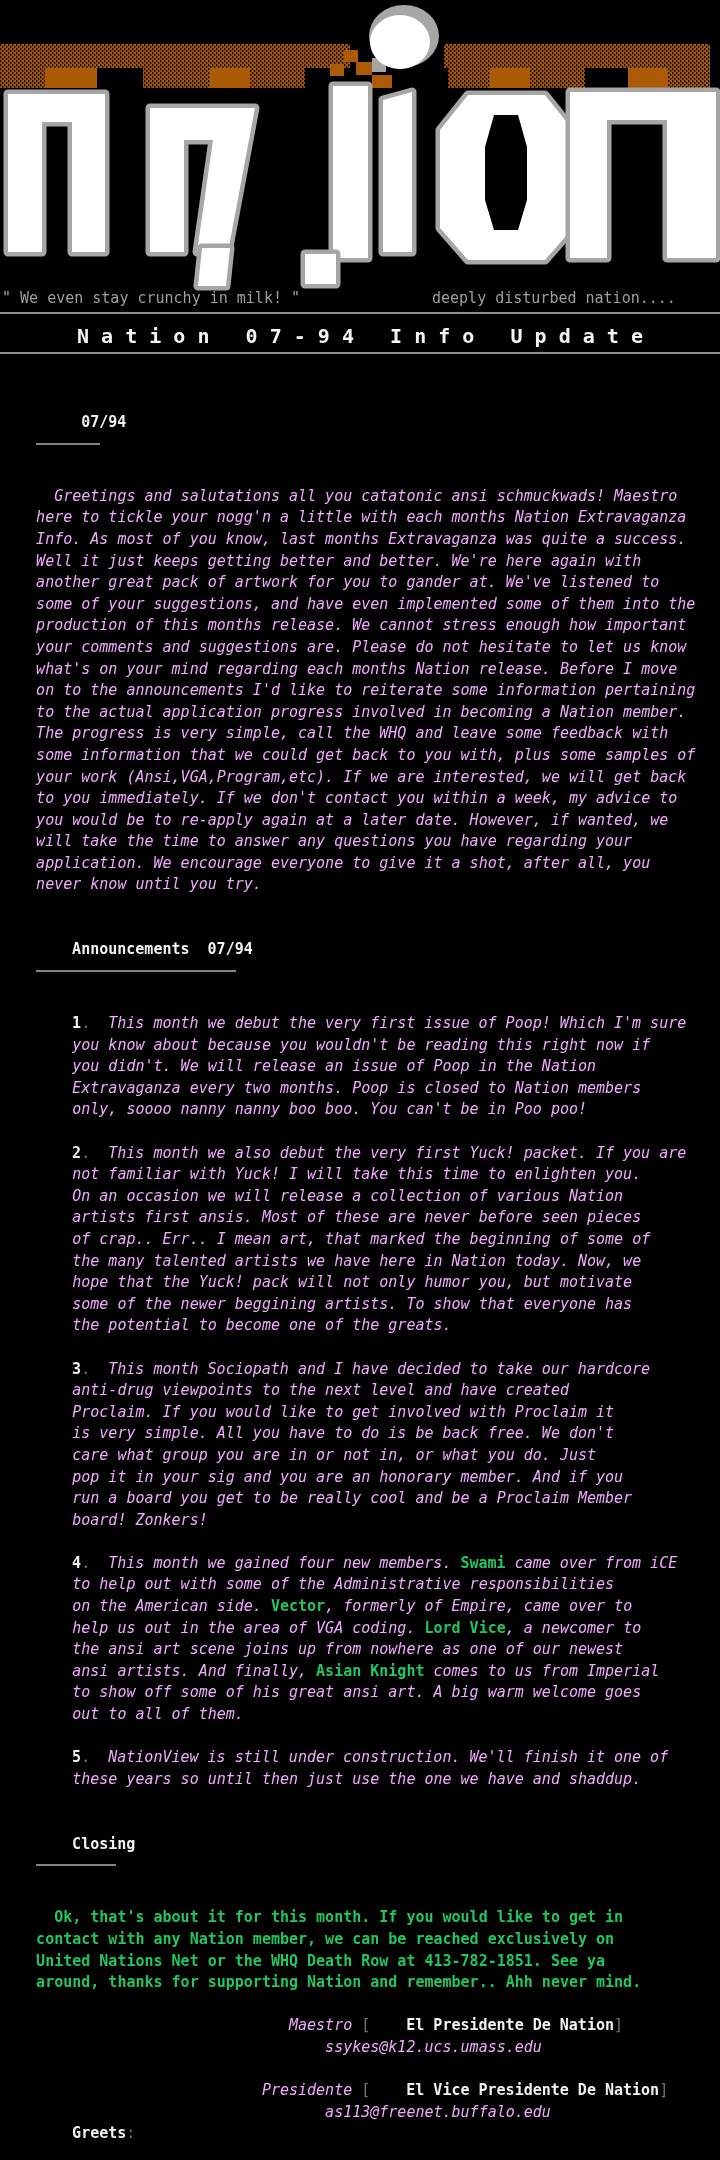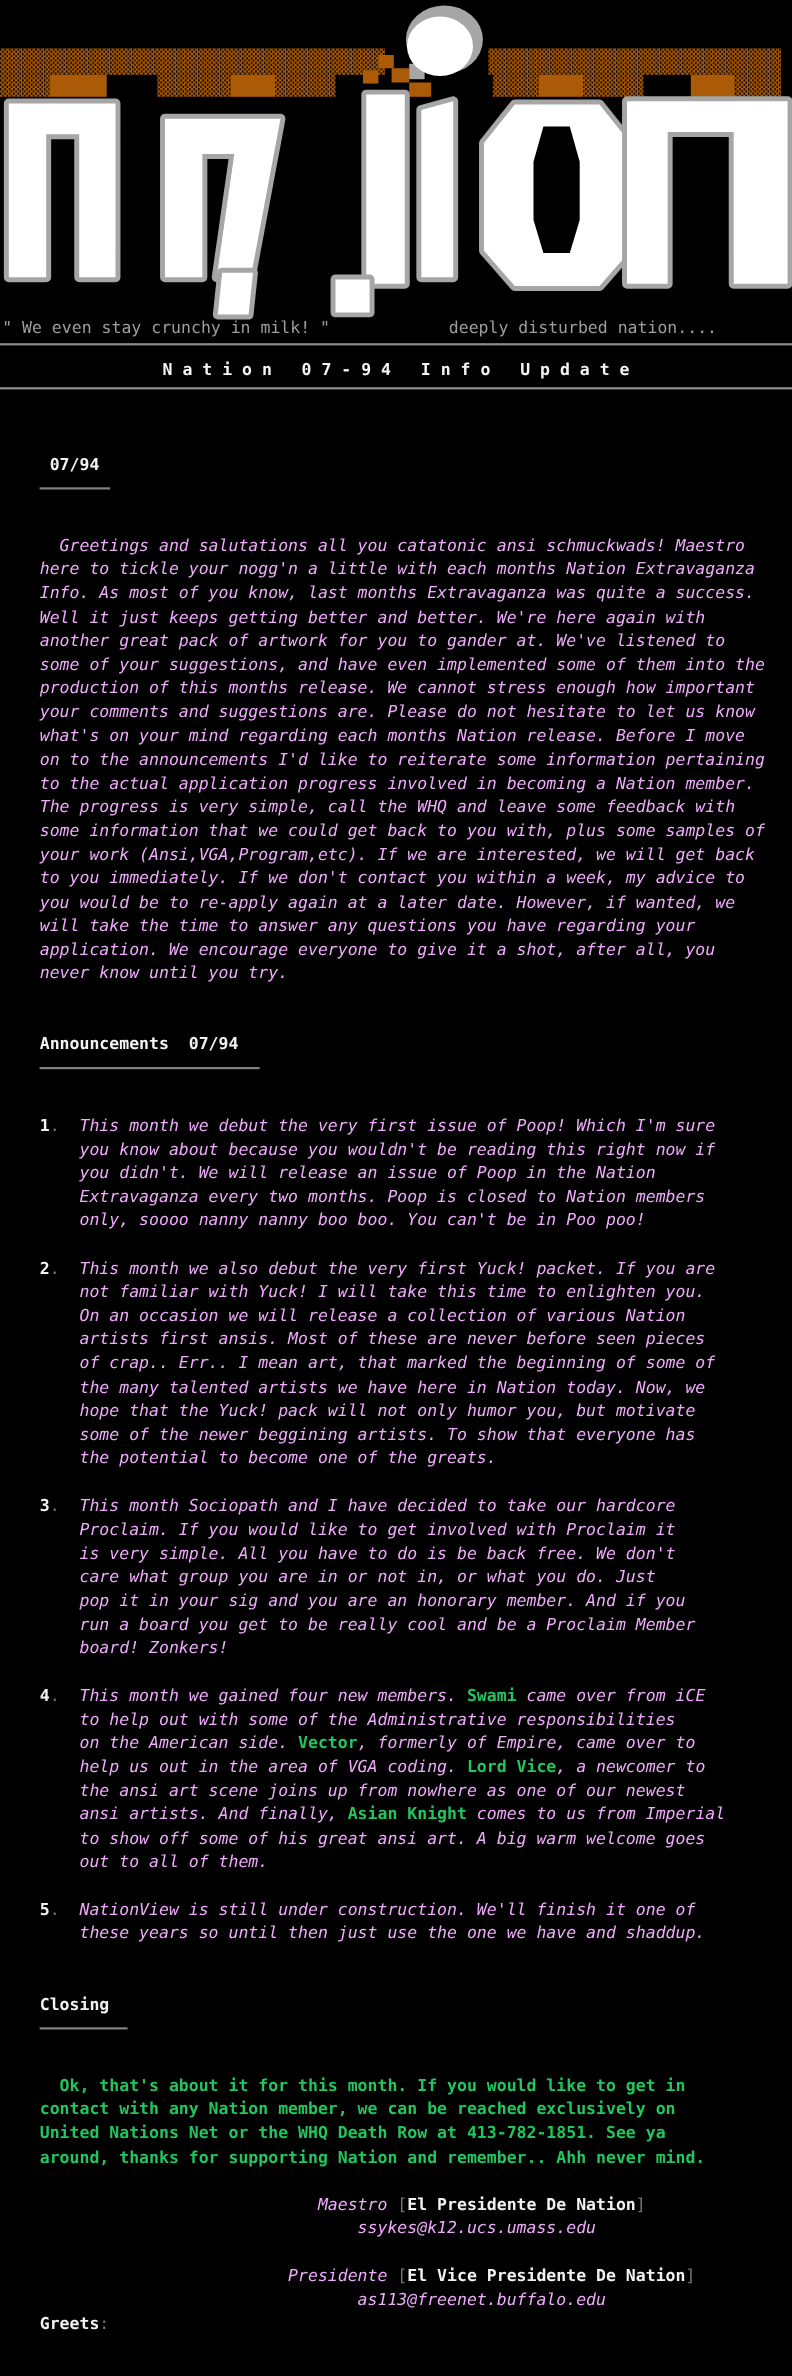--- a/index.html
+++ b/index.html
@@ -2,29 +2,29 @@
 <html><head>
 <meta charset="utf-8">
 <style>
   html,body{margin:0;padding:0;background:#000;}
   .screen{position:relative;width:720px;height:2160px;background:#000;overflow:hidden;
           font-family:"DejaVu Sans Mono",monospace;}
   .banner{position:absolute;top:0;left:0;}
   .tagline{position:absolute;top:287px;left:0;width:720px;height:22px;
            font-size:15px;line-height:22px;white-space:pre;color:#9e9e9e;}
   .tagline .tl{position:absolute;left:2px;top:0;}
-  .tagline .tr{position:absolute;left:408px;top:0;}
+  .tagline .tr{position:absolute;left:432px;top:0;}
   .hr{position:absolute;left:0;width:720px;height:2px;background:#8f8f8f;}
   .titlebar{position:absolute;top:324px;left:0;width:720px;text-align:center;
-            font-size:15px;font-weight:bold;color:#f5f5f5;white-space:pre;line-height:24px;}
+            font-size:20px;font-weight:bold;color:#f5f5f5;white-space:pre;line-height:24px;}
   .doc{position:absolute;top:412px;left:0;width:720px;}
   .ln{height:21.6px;line-height:21.6px;white-space:pre;font-size:15px;}
   .ln .rl{height:0;border-top:2px solid #828282;margin-top:9px;}
   .c-g{color:#f0abfc;font-style:italic;}
-  .c-w{color:#f2f2f2;font-weight:bold;}
+  .c-w{color:#f2f2f2;font-weight:bold;padding-left:36px;}
   .c-y{color:#22c55e;font-weight:bold;}
   .c-d{color:#757575;}
 </style>
 </head>
 <body>
 
 <div class="screen">
 
   <svg class="banner" width="720" height="292" viewBox="0 0 720 292">
     <defs>
@@ -124,20 +124,21 @@
       <div class="ln"><span class="c-g">        not familiar with Yuck! I will take this time to enlighten you.</span></div>
       <div class="ln"><span class="c-g">        On an occasion we will release a collection of various Nation</span></div>
       <div class="ln"><span class="c-g">        artists first ansis. Most of these are never before seen pieces</span></div>
       <div class="ln"><span class="c-g">        of crap.. Err.. I mean art, that marked the beginning of some of</span></div>
       <div class="ln"><span class="c-g">        the many talented artists we have here in Nation today. Now, we</span></div>
       <div class="ln"><span class="c-g">        hope that the Yuck! pack will not only humor you, but motivate</span></div>
       <div class="ln"><span class="c-g">        some of the newer beggining artists. To show that everyone has</span></div>
       <div class="ln"><span class="c-g">        the potential to become one of the greats.</span></div>
       <div class="ln"></div>
       <div class="ln"><span class="c-w">    3</span><span class="c-d">.</span><span class="c-g">  This month Sociopath and I have decided to take our hardcore</span></div>
+      <div class="ln"><span class="c-g">        anti-drug viewpoints to the next level and have created</span></div>
       <div class="ln"><span class="c-g">        Proclaim. If you would like to get involved with Proclaim it</span></div>
       <div class="ln"><span class="c-g">        is very simple. All you have to do is be back free. We don't</span></div>
       <div class="ln"><span class="c-g">        care what group you are in or not in, or what you do. Just</span></div>
       <div class="ln"><span class="c-g">        pop it in your sig and you are an honorary member. And if you</span></div>
       <div class="ln"><span class="c-g">        run a board you get to be really cool and be a Proclaim Member</span></div>
       <div class="ln"><span class="c-g">        board! Zonkers!</span></div>
       <div class="ln"></div>
       <div class="ln"><span class="c-w">    4</span><span class="c-d">.</span><span class="c-g">  This month we gained four new members. </span><span class="c-y">Swami</span><span class="c-g"> came over from iCE</span></div>
       <div class="ln"><span class="c-g">        to help out with some of the Administrative responsibilities</span></div>
       <div class="ln"><span class="c-g">        on the American side. </span><span class="c-y">Vector</span><span class="c-g">, formerly of Empire, came over to</span></div>

